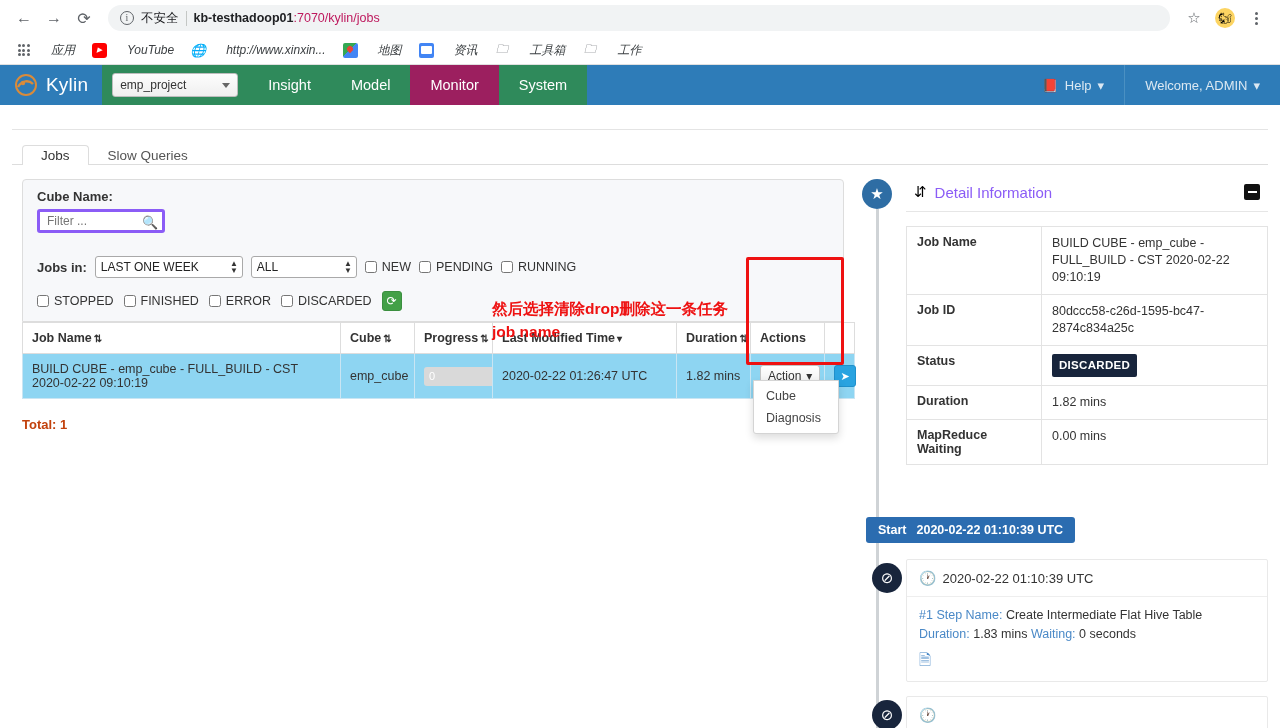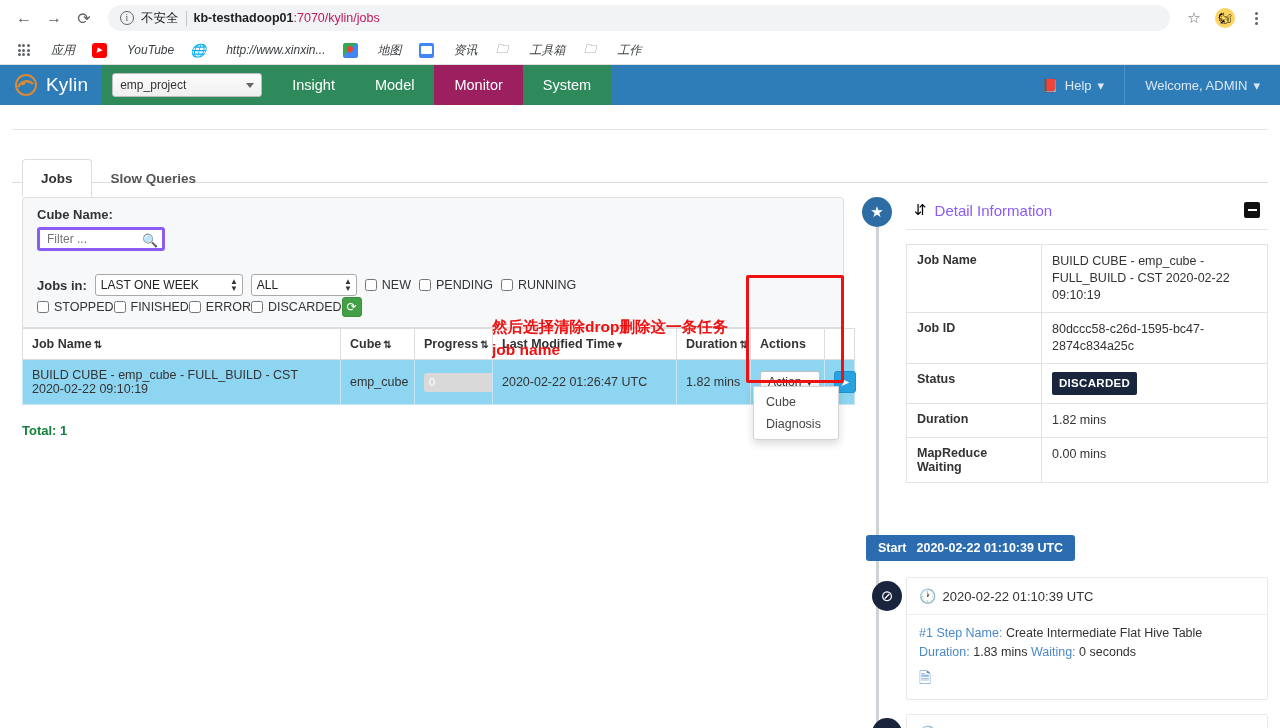--- a/index.html
+++ b/index.html
@@ -60,42 +60,42 @@
 
   
   .kylin-nav { height:40px; background:#2e7cb8; display:flex; align-items:stretch; }
   .brand { display:flex; align-items:center; gap:8px; padding:0 14px 0 14px; color:#fff; }
   .brand-logo {
     width:24px; height:22px; position:relative; display:inline-block;
   }
   .brand-name { font-size:19px; letter-spacing:.2px; }
   .proj-wrap { display:flex; align-items:center; background:#2f8a5b; padding:0 10px; }
   .proj-select {
-    width:150px; height:24px; background:linear-gradient(#fdfdfd,#efefef);
+    width:126px; height:24px; background:linear-gradient(#fdfdfd,#efefef);
     border:1px solid #bdbdbd; border-radius:3px;
     display:flex; align-items:center; justify-content:space-between;
     padding:0 7px; font-size:12px; color:#333; cursor:pointer;
   }
   .caret-dn { border-left:4px solid transparent; border-right:4px solid transparent; border-top:5px solid #666; }
   .nav-items { display:flex; align-items:stretch; background:#2f8a5b; }
   .nav-item {
     display:flex; align-items:center; padding:0 20px; color:#fff; font-size:14.5px;
     cursor:pointer; white-space:nowrap;
   }
   .nav-item.active { background:#9c1f5f; }
   .nav-right { margin-left:auto; display:flex; align-items:stretch; }
   .nav-right .nav-item { color:#dbe8f2; font-size:13px; position:relative; }
   .nav-right .nav-item + .nav-item { border-left:1px solid #4a90c2; }
 
   
   .page { padding:0 12px; }
   .sep-line { height:1px; background:#e4e4e4; margin:24px 0 0 0; }
 
   .tabs { display:flex; align-items:flex-end; margin-top:14px; padding-left:10px; border-bottom:1px solid #ddd; }
-  .tab { padding:11px 18px; font-size:13.5px; color:#555; cursor:pointer; border:1px solid transparent; border-bottom:none; border-radius:4px 4px 0 0; position:relative; top:15px;font-weight:bold; }
+  .tab { padding:2px 18px; font-size:13.5px; color:#555; cursor:pointer; border:1px solid transparent; border-bottom:none; border-radius:4px 4px 0 0; position:relative; top:1px; }
   .tab.active { background:#fff; border-color:#ddd; color:#333; }
 
   .main { display:flex; gap:0; margin-top:14px; }
   .left-col { width:832px; flex:none; padding-left:10px; }
 
   .filter-box {
     border:1px solid #ddd; background:#f7f8fa; border-radius:4px 4px 0 0;
     padding:9px 14px 10px 14px; display:flex; gap:22px; align-items:flex-start;flex-direction:column;
   }
   .f-label { font-size:13px; font-weight:bold; color:#333; margin-bottom:5px; display:block; }
@@ -111,21 +111,21 @@
   .sel {
     height:22px; border:1px solid #a9a9a9; border-radius:3px; background:#fff;
     font-size:12px; padding:0 18px 0 5px; color:#222; position:relative;
     display:inline-flex; align-items:center; cursor:pointer;
   }
   .sel .spin { position:absolute; right:4px; top:3px; font-size:8px; line-height:7px; color:#333; }
   .sel-week { width:148px;text-align:right; }
   .sel-all { width:106px; }
   .cbx { display:inline-flex; align-items:center; gap:5px; font-size:12.5px; color:#333; cursor:pointer; }
   .cbx input { width:12px; height:12px; margin:0; }
-  .row2 { display:flex; align-items:center; margin-top:1px; flex-wrap:wrap; }
+  .row2 { display:flex; align-items:center; gap:10px; margin-top:13px; flex-wrap:wrap; }
   .refresh-btn {
     width:20px; height:20px; background:#43a047; border:1px solid #3b8f3f; border-radius:3px;
     color:#fff; font-size:12px; display:inline-flex; align-items:center; justify-content:center; cursor:pointer;
   }
 
   table.jobs { width:100%; border-collapse:collapse; table-layout:fixed; }
   table.jobs th {
     border:1px solid #ddd; background:#fff; text-align:left; font-size:12.5px;
     padding:8px 9px; color:#333; font-weight:bold; white-space:nowrap;
   }
@@ -150,21 +150,21 @@
     position:absolute; top:26px; left:2px; width:86px; background:#fff;
     border:1px solid #d4d4d4; border-radius:0 0 3px 3px; box-shadow:0 4px 8px rgba(0,0,0,.14);
     padding:4px 0; z-index:20;
   }
   .drop-item { padding:4px 12px; font-size:12.5px; color:#444; cursor:pointer; white-space:nowrap; }
   .circle-btn {
     width:22px; height:22px; border-radius:3px; background:#29a3e0; border:1px solid #1f90cb;
     color:#fff; display:inline-flex; align-items:center; justify-content:center;
     font-size:11px; cursor:pointer;
   }
-  .total { font-size:13px; color:#15803d; margin-top:18px; font-weight:bold; }
+  .total { font-size:13px; color:#c2410c; margin-top:18px; font-weight:bold; }
 
   
   .red-box {
     position:absolute; border:3px solid #ee1111; border-radius:2px;
     pointer-events:none; z-index:30;
   }
   .annot {
     position:absolute; color:#ee1111; font-weight:bold; font-size:15.5px; line-height:23px;
     z-index:31; width:250px;
   }

